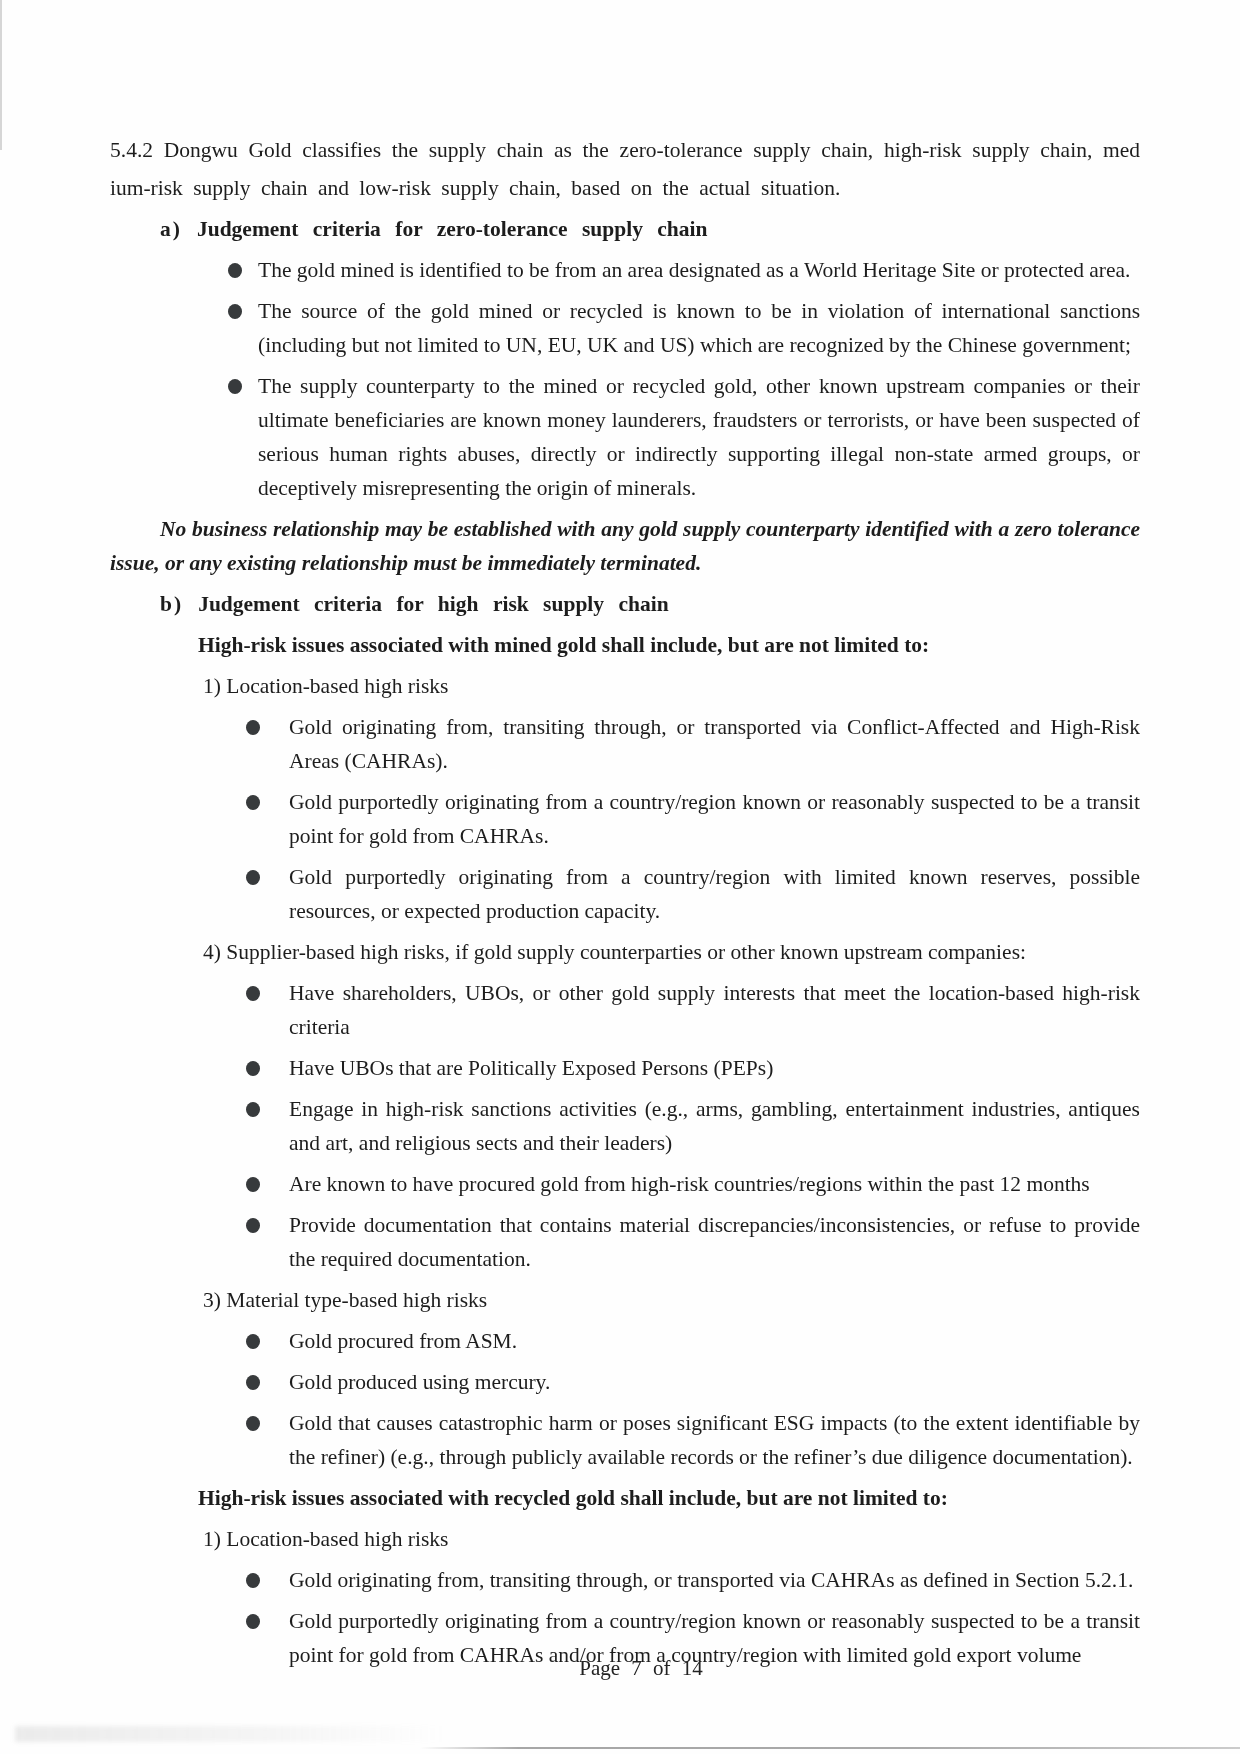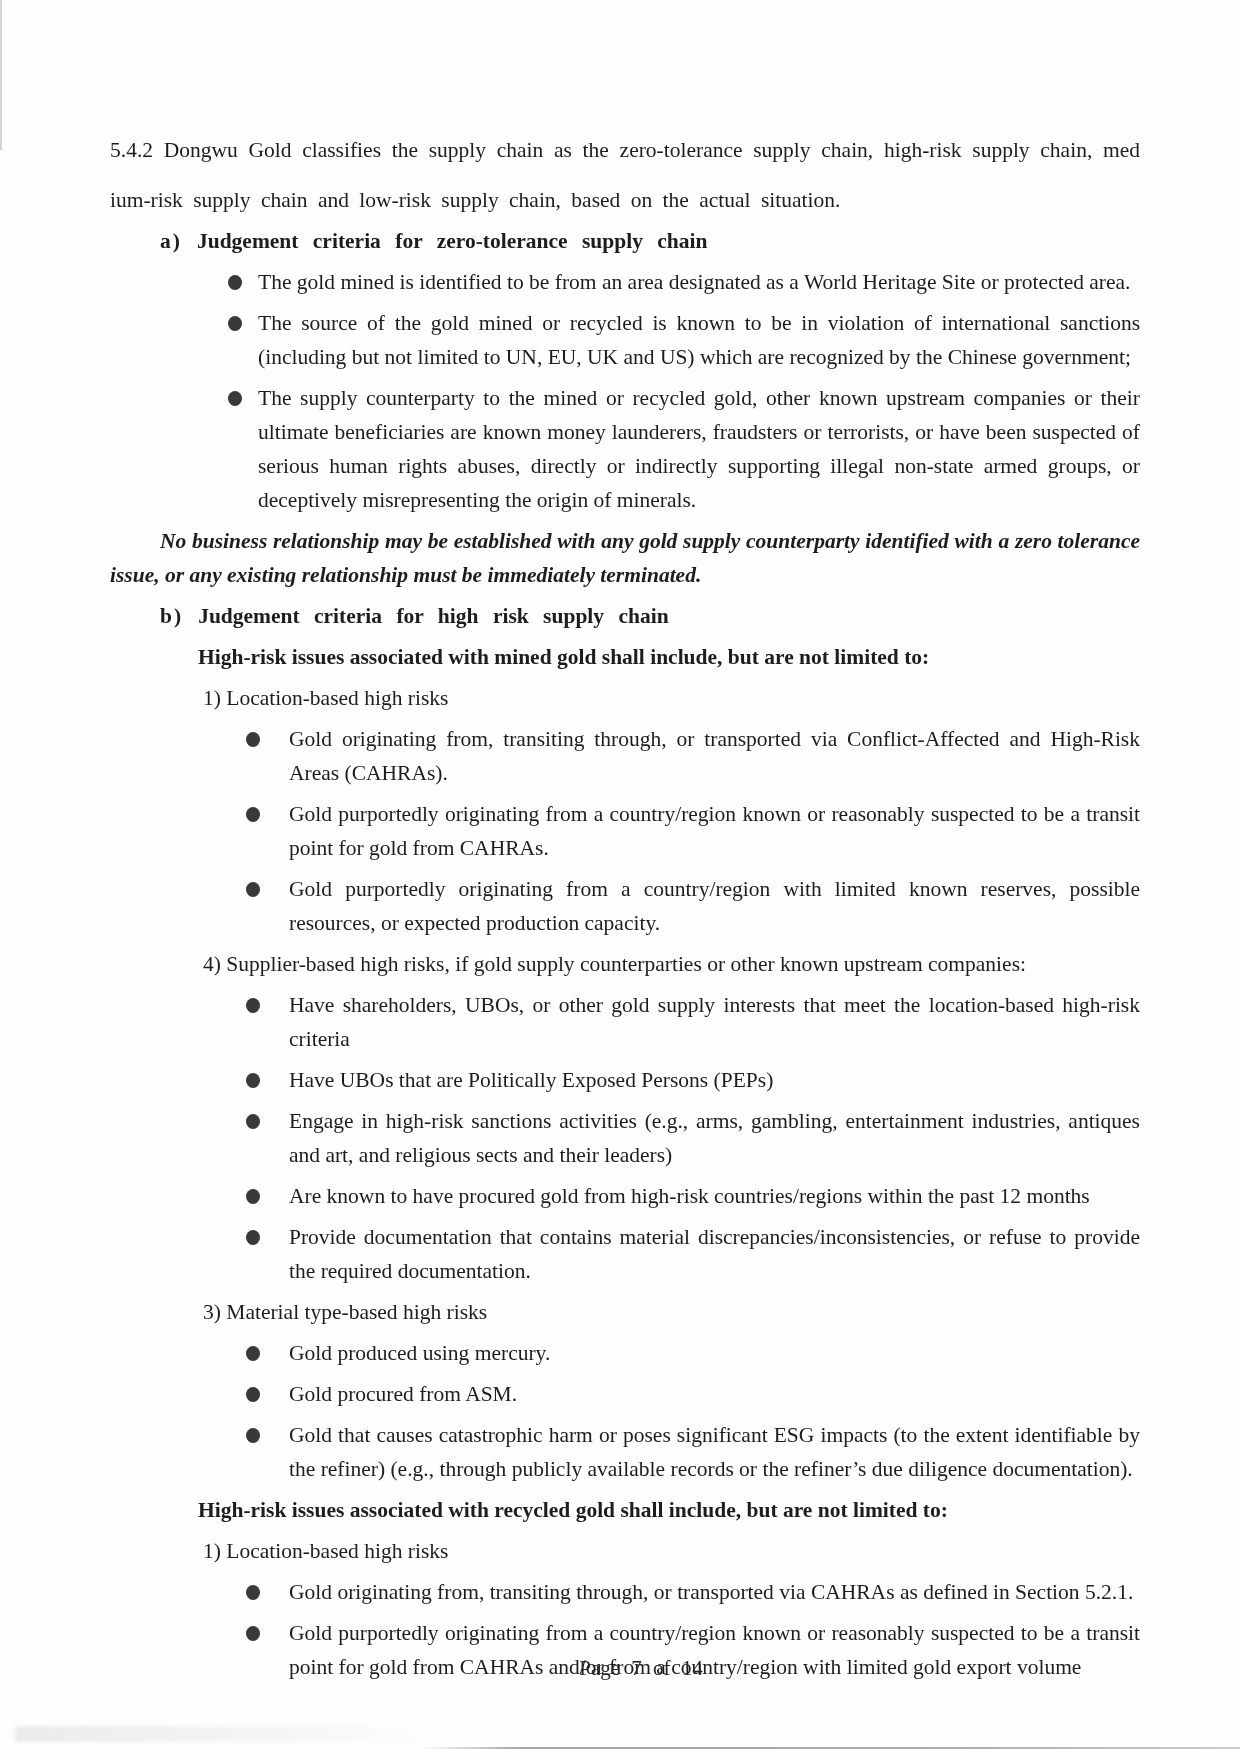--- a/index.html
+++ b/index.html
@@ -21,21 +21,21 @@
     font-size: 21.5px;
     line-height: 34px;
   }
   .blk { margin: 0 0 6px 0; }
 
   
   .intro-line1 {
     text-align: justify;
     text-align-last: justify;
     white-space: normal;
-    margin-bottom: 16px;
+    margin-bottom: 4px;
   }
   .intro-line2 {
     word-spacing: 5px;
   }
 
   
   .alpha-heading {
     padding-left: 50px;
     font-weight: bold;
     margin: 7px 0 7px 0;
@@ -194,25 +194,25 @@
       <div class="btxt single">Are known to have procured gold from high-risk countries/regions within the past 12 months</div>
     </div>
     <div class="bullet lvl2">
       <span class="dot"></span>
       <div class="btxt">Provide documentation that contains material discrepancies/inconsistencies, or refuse to provide the required documentation.</div>
     </div>
 
     <div class="num-label">3) Material type-based high risks</div>
     <div class="bullet lvl2">
       <span class="dot"></span>
+      <div class="btxt single">Gold procured from ASM.</div>
+    </div>
+    <div class="bullet lvl2">
+      <span class="dot"></span>
       <div class="btxt single">Gold produced using mercury.</div>
-    </div>
-    <div class="bullet lvl2">
-      <span class="dot"></span>
-      <div class="btxt single">Gold procured from ASM.</div>
     </div>
     <div class="bullet lvl2">
       <span class="dot"></span>
       <div class="btxt">Gold that causes catastrophic harm or poses significant ESG impacts (to the extent identifiable by the refiner) (e.g., through publicly available records or the refiner’s due diligence documentation).</div>
     </div>
 
     <div class="sub-heading">High-risk issues associated with recycled gold shall include, but are not limited to:</div>
 
     <div class="num-label">1) Location-based high risks</div>
     <div class="bullet lvl2">

